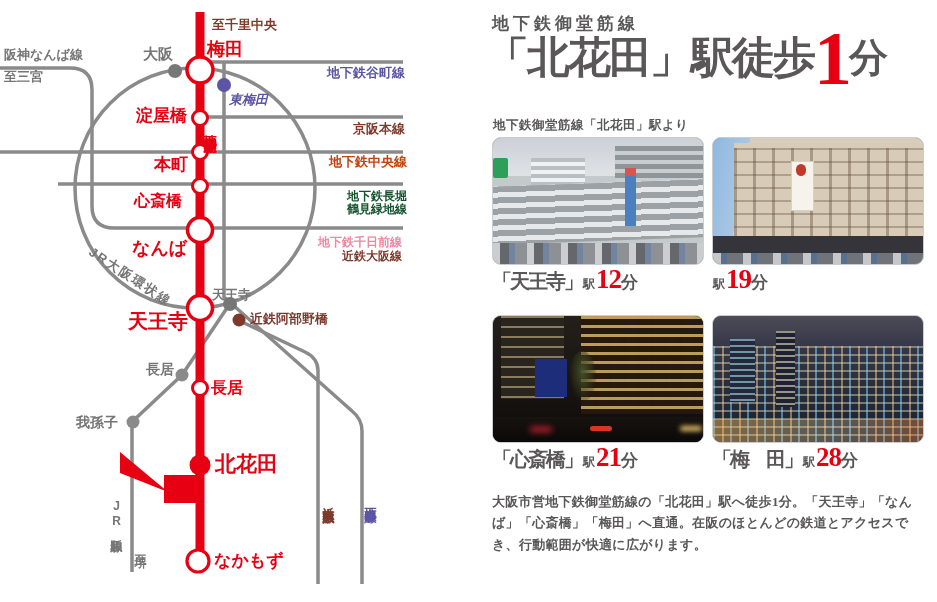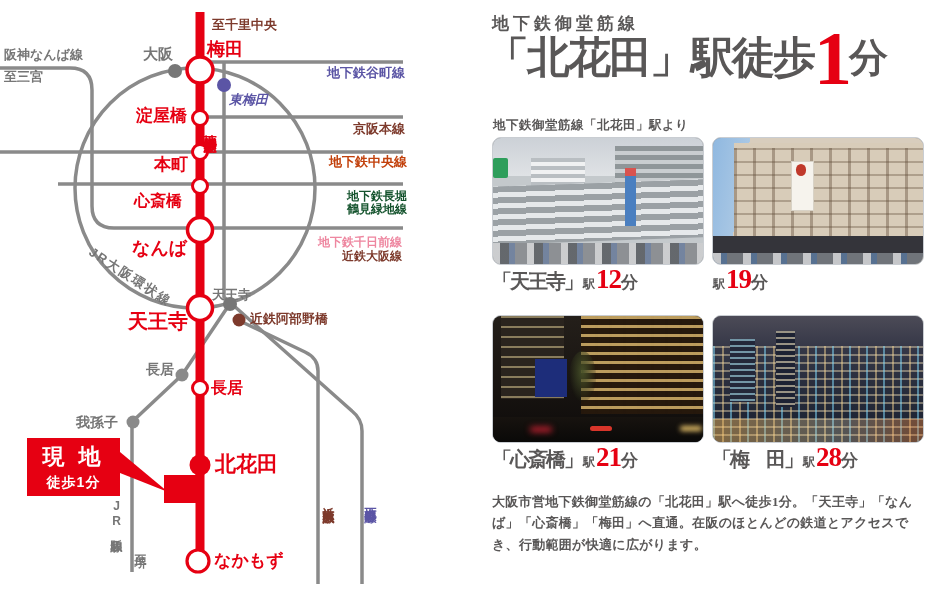--- a/index.html
+++ b/index.html
@@ -151,24 +151,20 @@
     <div class="ml gray" style="left:146px;top:362px;font-size:14px;">長居</div>
     <div class="ml red" style="left:211px;top:380px;font-size:16px;">長居</div>
     <div class="ml gray" style="left:76px;top:415px;font-size:14px;">我孫子</div>
     <div class="ml red" style="left:215px;top:453px;font-size:21px;">北花田</div>
     <div class="ml gray vtext" style="left:110px;top:499px;font-size:12px;letter-spacing:1px;">JR阪和線</div>
     <div class="ml gray vtext" style="left:134px;top:545px;font-size:12px;">至堺</div>
     <div class="ml red" style="left:214px;top:552px;font-size:17px;">なかもず</div>
     <div class="ml maroon vtext" style="left:322px;top:497px;font-size:12px;letter-spacing:1px;">近鉄南大阪線</div>
     <div class="ml purple vtext" style="left:364px;top:497px;font-size:12px;letter-spacing:1px;">地下鉄谷町線</div>
 
-    <div class="site-badge">
-      <div class="t1">現 地</div>
-      <div class="t2">徒歩1分</div>
-    </div>
   </div>
 
   <div class="panel">
     <div class="brand">地下鉄御堂筋線</div>
     <div class="title-row">
       <span class="title-main">「北花田」駅徒歩</span>
       <span class="title-num">1</span>
       <span class="title-suf">分</span>
     </div>
     <div class="subtitle">地下鉄御堂筋線「北花田」駅より</div>

